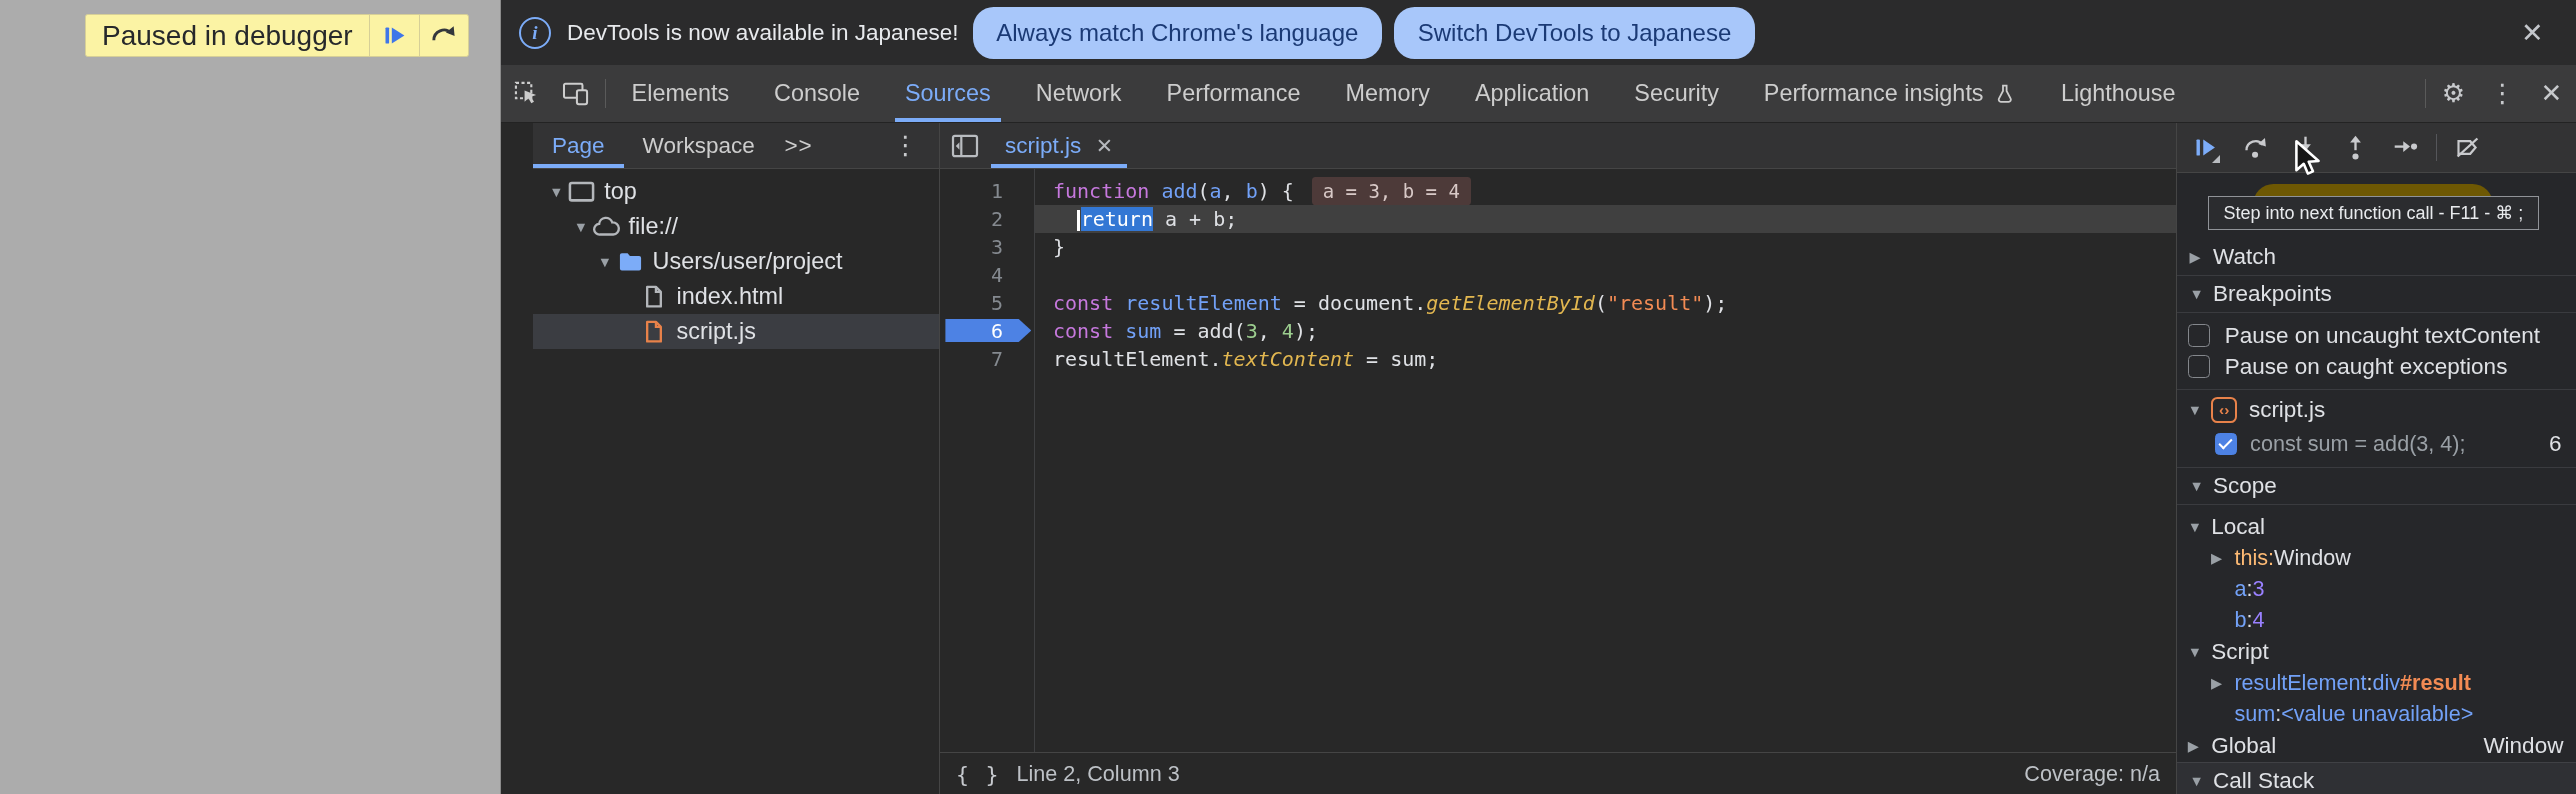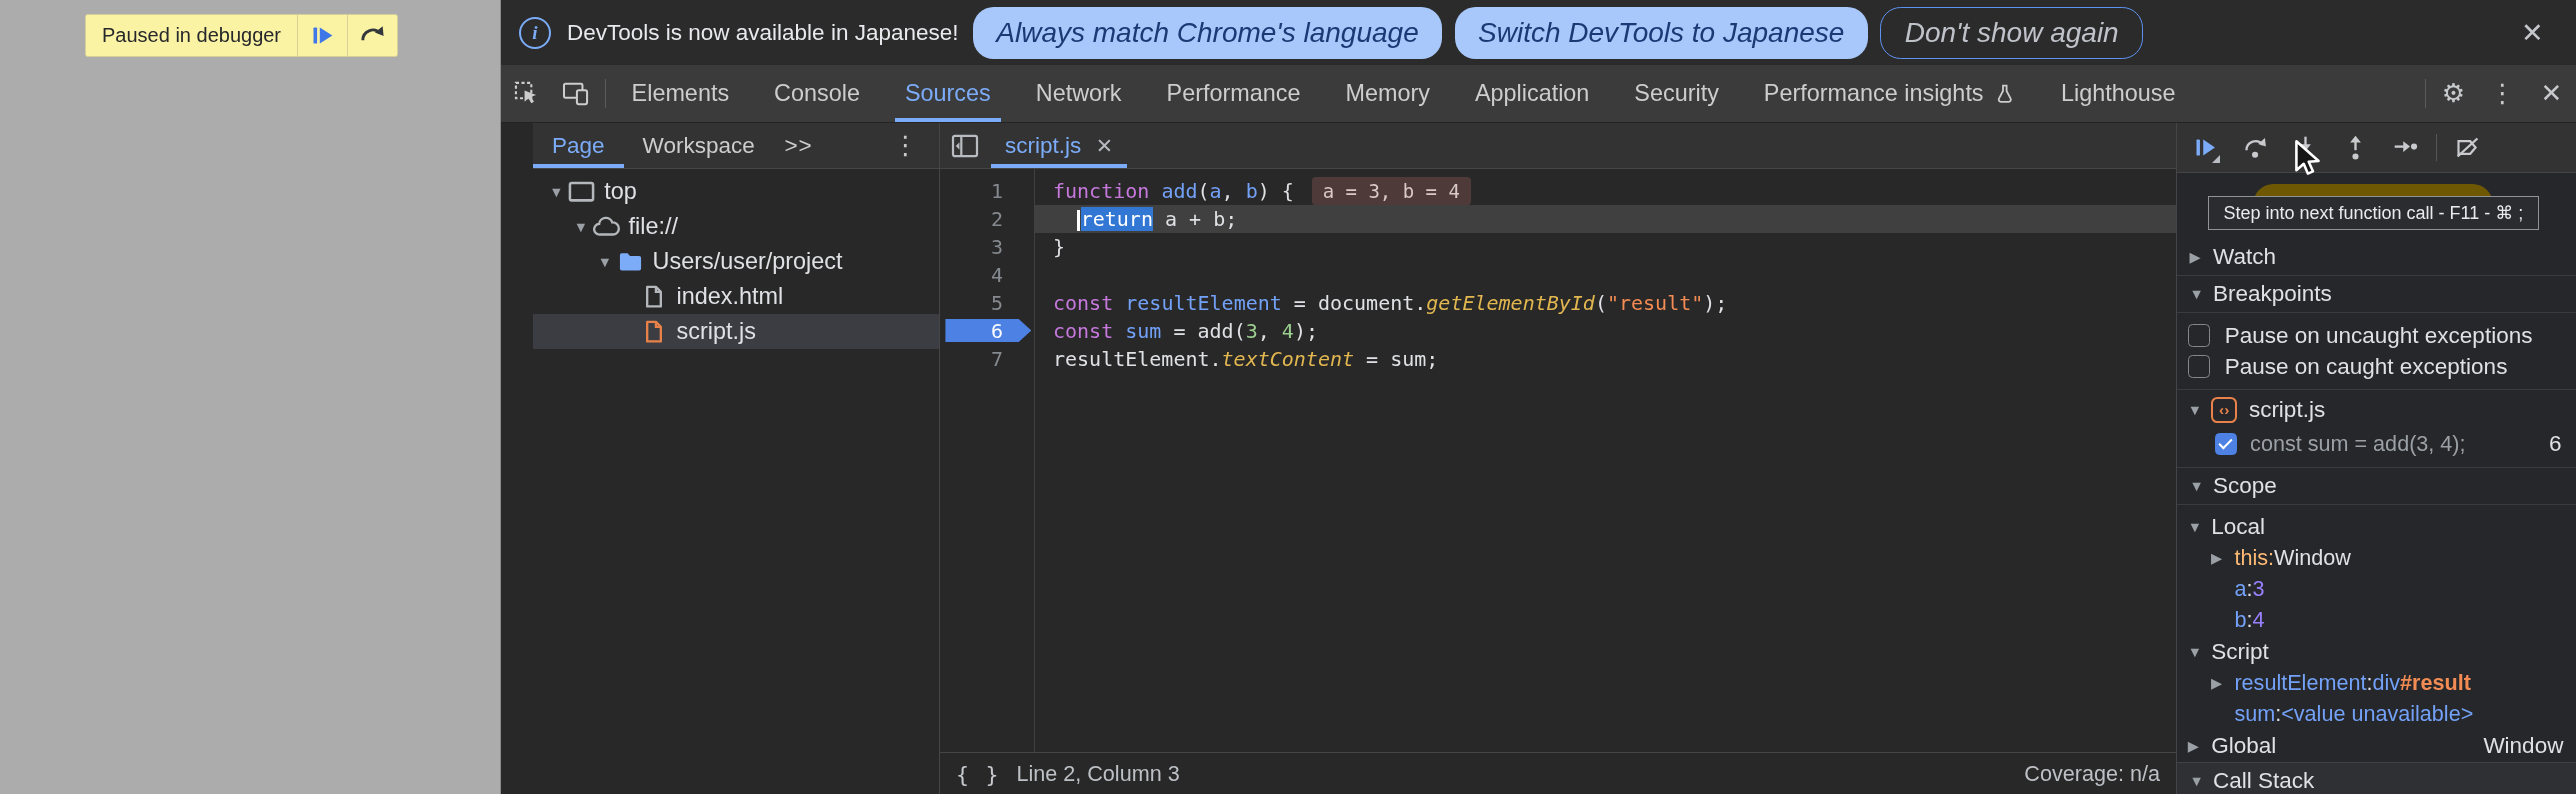--- a/index.html
+++ b/index.html
@@ -2,34 +2,34 @@
 <html style="font-size:14.4px"><head>
 <meta charset="utf-8">
 <style>
   html,body{margin:0;padding:0;background:#777;}
   #root{position:relative;width:2576px;height:795px;background:#acacac;overflow:hidden;
         font-family:"Liberation Sans","DejaVu Sans",sans-serif;color:#dfe1e5;
         -webkit-font-smoothing:antialiased;}
   
   .banner{position:absolute;left:85px;top:14.4px;height:43px;background:#fbf3a4;border:0.9px solid #d6cf97;
           border-radius:2.7px;display:flex;align-items:stretch;color:#26282b;box-sizing:border-box;}
-  .banner-label{display:flex;align-items:center;padding:1px 16px;font-size:20px;}
+  .banner-label{display:flex;align-items:center;padding:1px 16px;font-size:28px;}
   .banner-sep{width:0.9px;background:#d6cf97;}
   .banner-btn{width:49px;display:flex;align-items:center;justify-content:center;cursor:pointer;}
   
   .devtools{position:absolute;left:500px;top:0;width:2076px;height:795px;background:#282828;
             border-left:1.8px solid #8b8b8b;display:flex;flex-direction:column;overflow:hidden;box-sizing:border-box;}
   
   .notif{height:65px;flex:none;background:#2b2b2c;display:flex;align-items:center;padding:0 18px;}
   .info-icon{width:28px;height:28px;border:2.7px solid #7cacf8;border-radius:50%;color:#7cacf8;flex:none;
              display:flex;align-items:center;justify-content:center;font-size:19px;font-weight:bold;
              font-family:"Liberation Serif",serif;font-style:italic;}
   .notif-msg{margin-left:16px;font-size:22.5px;color:#e8eaed;}
-  .pill{height:52px;border-radius:20.7px;background:#a8c7fa;color:#1b3a75;font-size:28px;padding:0 23.4px;
-        display:flex;align-items:center;margin-left:12.6px;white-space:nowrap;cursor:pointer;font-style:italic;}
+  .pill{height:52px;border-radius:20.7px;background:#a8c7fa;color:#1b3a75;font-size:24px;padding:0 23.4px;
+        display:flex;align-items:center;margin-left:12.6px;white-space:nowrap;cursor:pointer;}
   .pill.first{margin-left:14.4px;}
   .pill.ghost{background:transparent;border:1.8px solid #5f93f2;color:#bfc3c9;box-sizing:border-box;}
   .notif-close{margin-left:auto;margin-right:14.4px;color:#c3c6cb;font-size:27px;cursor:pointer;}
   
   .tabbar{height:57px;flex:none;background:#3b3b3c;border-bottom:0.9px solid #232323;display:flex;
           align-items:center;color:#cdcdcd;}
   .tb-icon{width:50px;height:100%;display:flex;align-items:center;justify-content:center;cursor:pointer;}
   .tb-sep{width:0.9px;height:29px;background:#5a5a5a;margin:0 3.6px;flex:none;}
   .tab{height:100%;display:flex;align-items:center;padding:0 22.5px;font-size:23.4px;position:relative;cursor:pointer;white-space:nowrap;}
   .tab.active{color:#7cacf8;}
@@ -142,21 +142,20 @@
     </div>
   </div>
 
   <div class="devtools">
 
     <div class="notif">
       <div class="info-icon">i</div>
       <div class="notif-msg">DevTools is now available in Japanese!</div>
       <div class="pill first">Always match Chrome's language</div>
       <div class="pill">Switch DevTools to Japanese</div>
-      <div class="pill ghost">Don't show again</div>
       <div class="notif-close">✕</div>
     </div>
 
     <div class="tabbar">
       <div class="tb-icon">
         <svg width="25" height="25" viewBox="0 0 26 26">
           <rect x="2" y="2" width="16" height="16" fill="none" stroke="#cdcdcd" stroke-width="2.2" stroke-dasharray="3.2 2.6"></rect>
           <path d="M11 10 L23 14.5 L17.7 16.3 L20.8 21.6 L18 23.2 L15 18 L11 21.5 Z" fill="#cdcdcd"></path>
         </svg>
       </div>
@@ -382,21 +381,21 @@
         </div>
 
         <div class="sb-header">
           <span class="sb-arrow">▼</span>
           <span>Breakpoints</span>
         </div>
 
         <div class="bp-checks">
           <div class="check-row">
             <div class="cb" id="cb-uncaught"></div>
-            <span>Pause on uncaught exceptions</span>
+            <span>Pause on uncaught textContent</span>
           </div>
           <div class="check-row">
             <div class="cb" id="cb-caught"></div>
             <span>Pause on caught exceptions</span>
           </div>
         </div>
 
         <div class="bp-group">
           <div class="bp-file-row">
             <span class="sb-arrow">▼</span>

